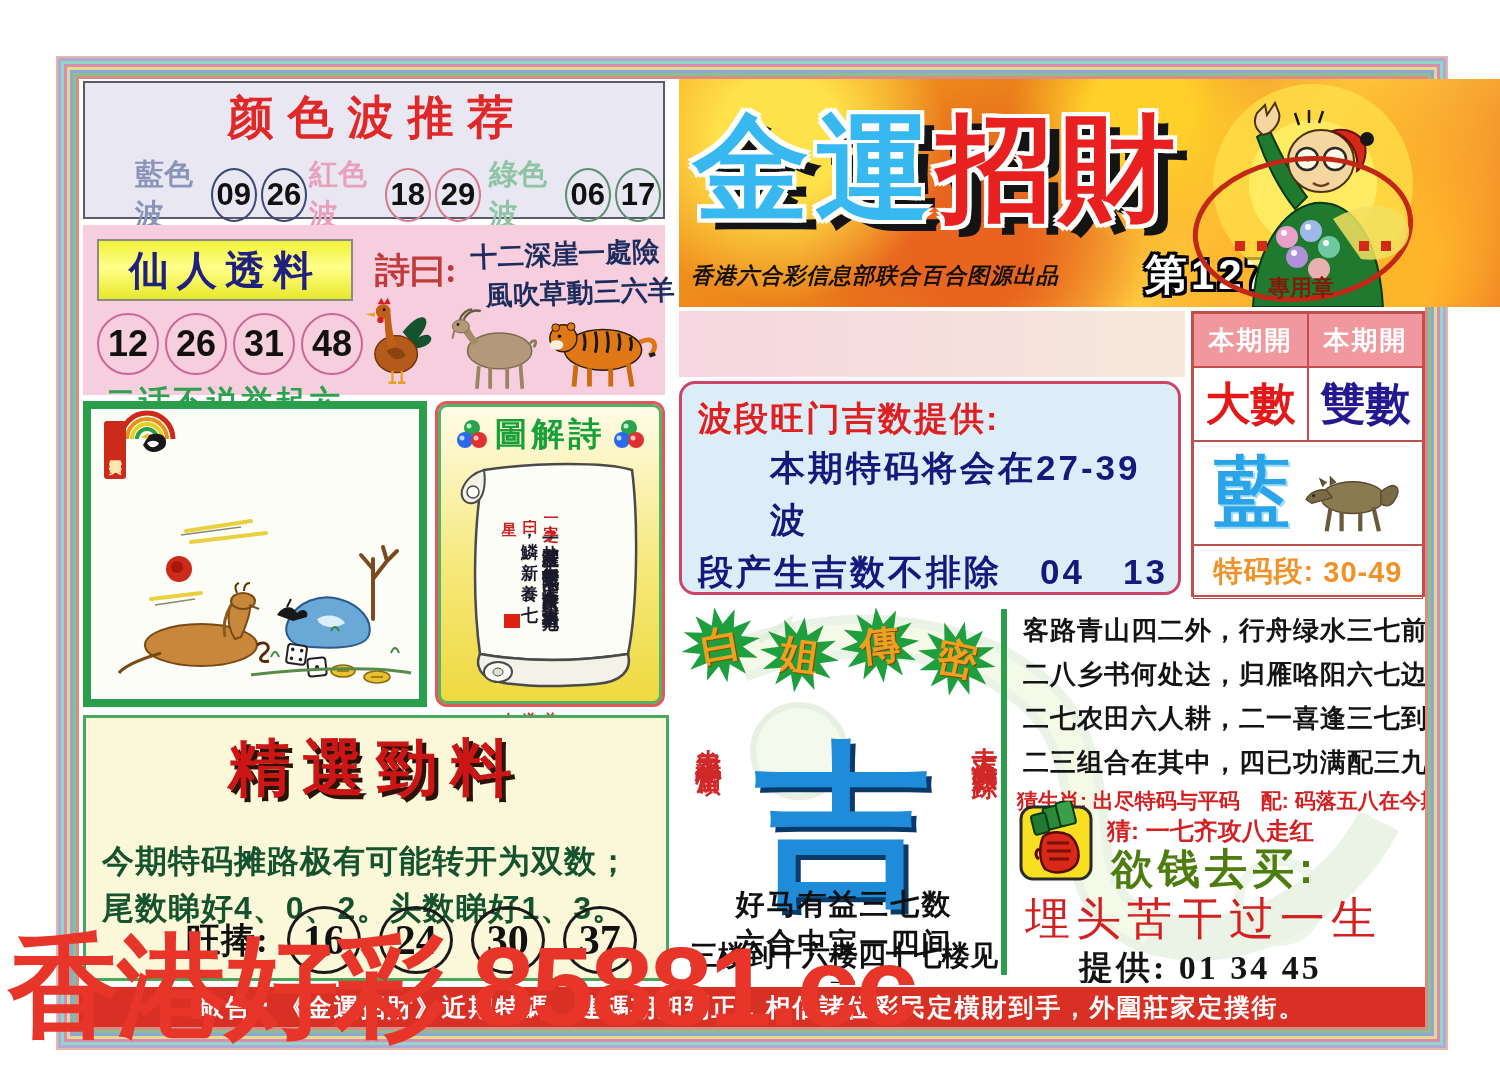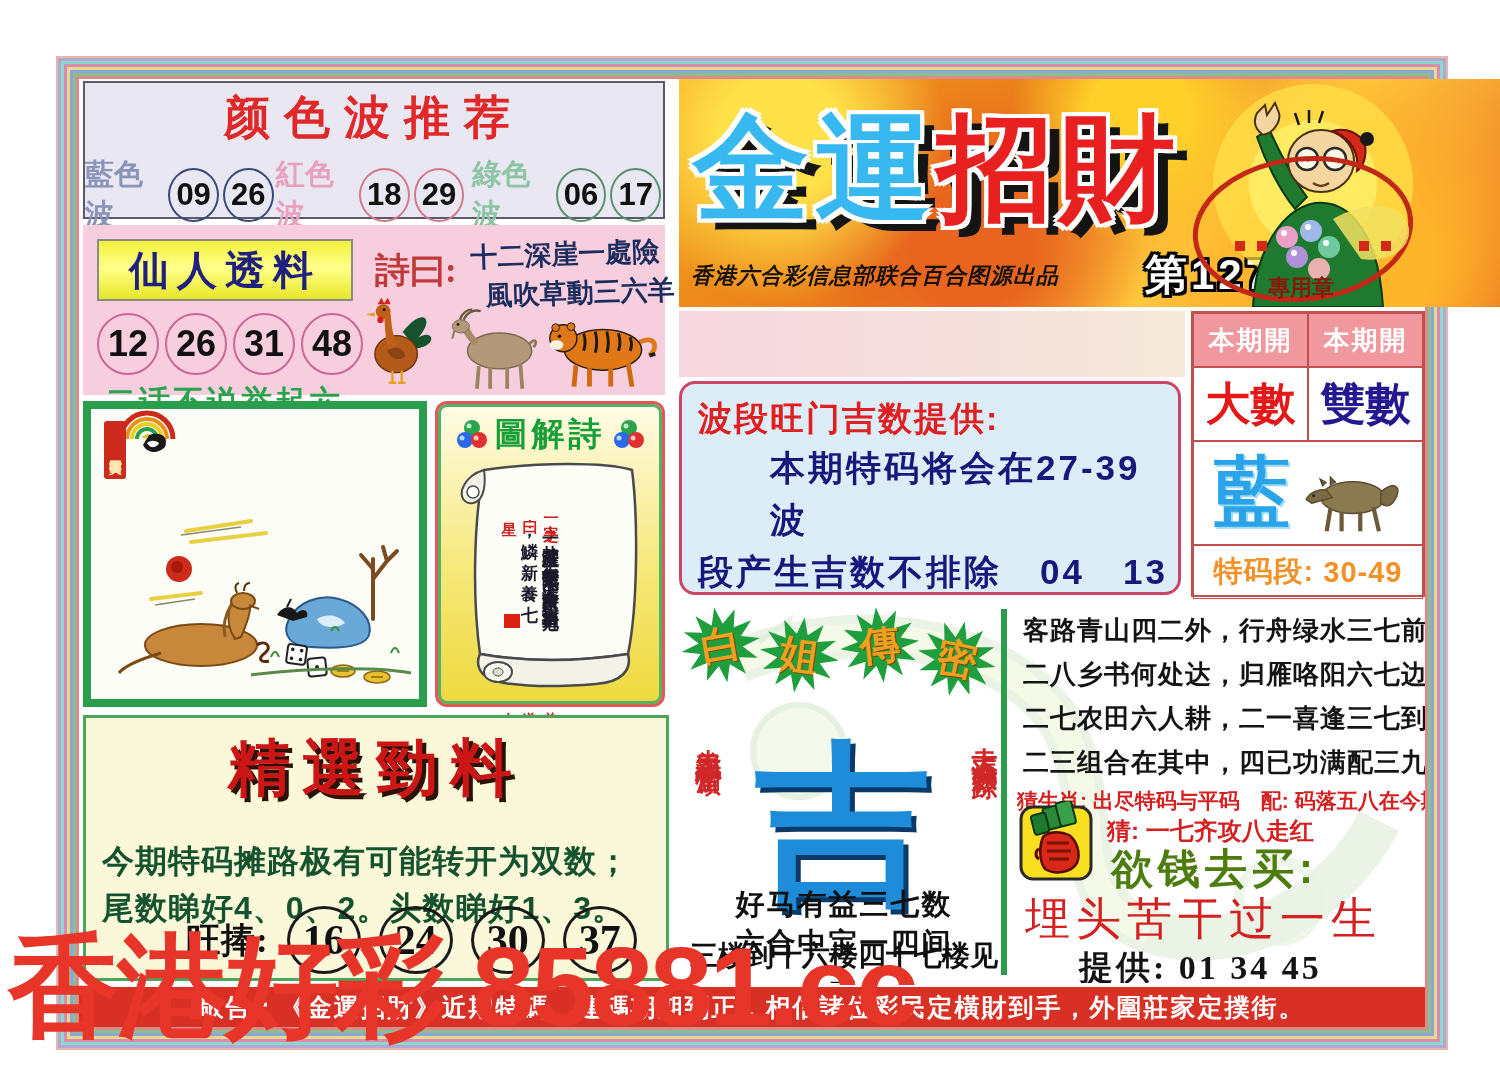--- a/index.html
+++ b/index.html
@@ -10,24 +10,24 @@
 
   
   .frame { position:absolute; left:79px; top:79px; width:1346px; height:948px;
     background:#ffffff;
     box-shadow: 0 0 0 3px #d98c8c, 0 0 0 6px #8cbf8c, 0 0 0 9px #8ca6d9,
                 0 0 0 12px #e6d98c, 0 0 0 15px #d98cb3, 0 0 0 18px #8cd9c7,
                 0 0 0 21px #b4a7d6, 0 0 0 23px #e3b8a8; }
 
   
   .colorwave { left:4px; top:2px; width:582px; height:138px;
-    background:#e9e7f2; border:2px solid #5a5a6a; }
+    background:#e9e7f2; border:2px solid #5a5a6a;padding-left:7px; }
   .cw-title { text-align:center; margin-top:4px; font-size:46px; font-weight:bold;
     color:#e02828; letter-spacing:14px; font-family:"Liberation Serif", serif; }
-  .cw-row { display:flex; align-items:center; justify-content:flex-start; margin-top:6px; }
+  .cw-row { display:flex; align-items:center; justify-content:flex-start; margin-top:6px;margin-left:43px; }
   .cw-label { font-size:29px; font-weight:bold; }
   .circle { display:inline-flex; align-items:center; justify-content:center;
     border-radius:50%; background:transparent; font-weight:bold; color:#111; }
   .cw-circle { width:54px; height:54px; border:2px solid; font-size:31px; margin:0 2px; }
 
   
   .immortal { left:4px; top:146px; width:582px; height:170px; background:#f7cede; }
   .badge-yellow { position:absolute; left:14px; top:14px; width:256px; height:62px;
     background:linear-gradient(180deg,#f2f23a,#ffff8a 45%,#e8e82a);
     border:2px solid #8a8a8a; display:flex; align-items:center; justify-content:center;

